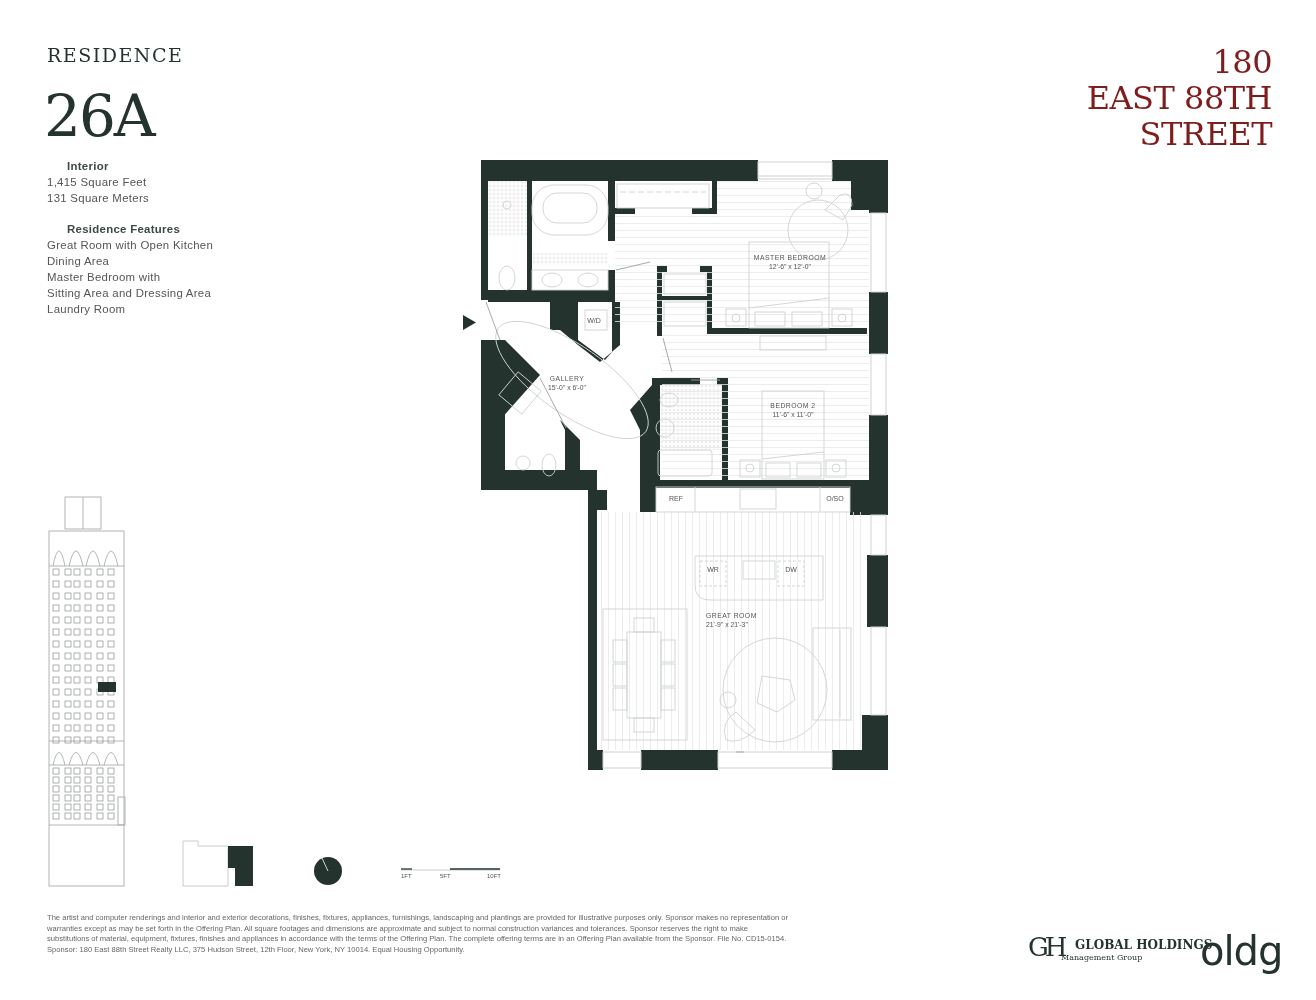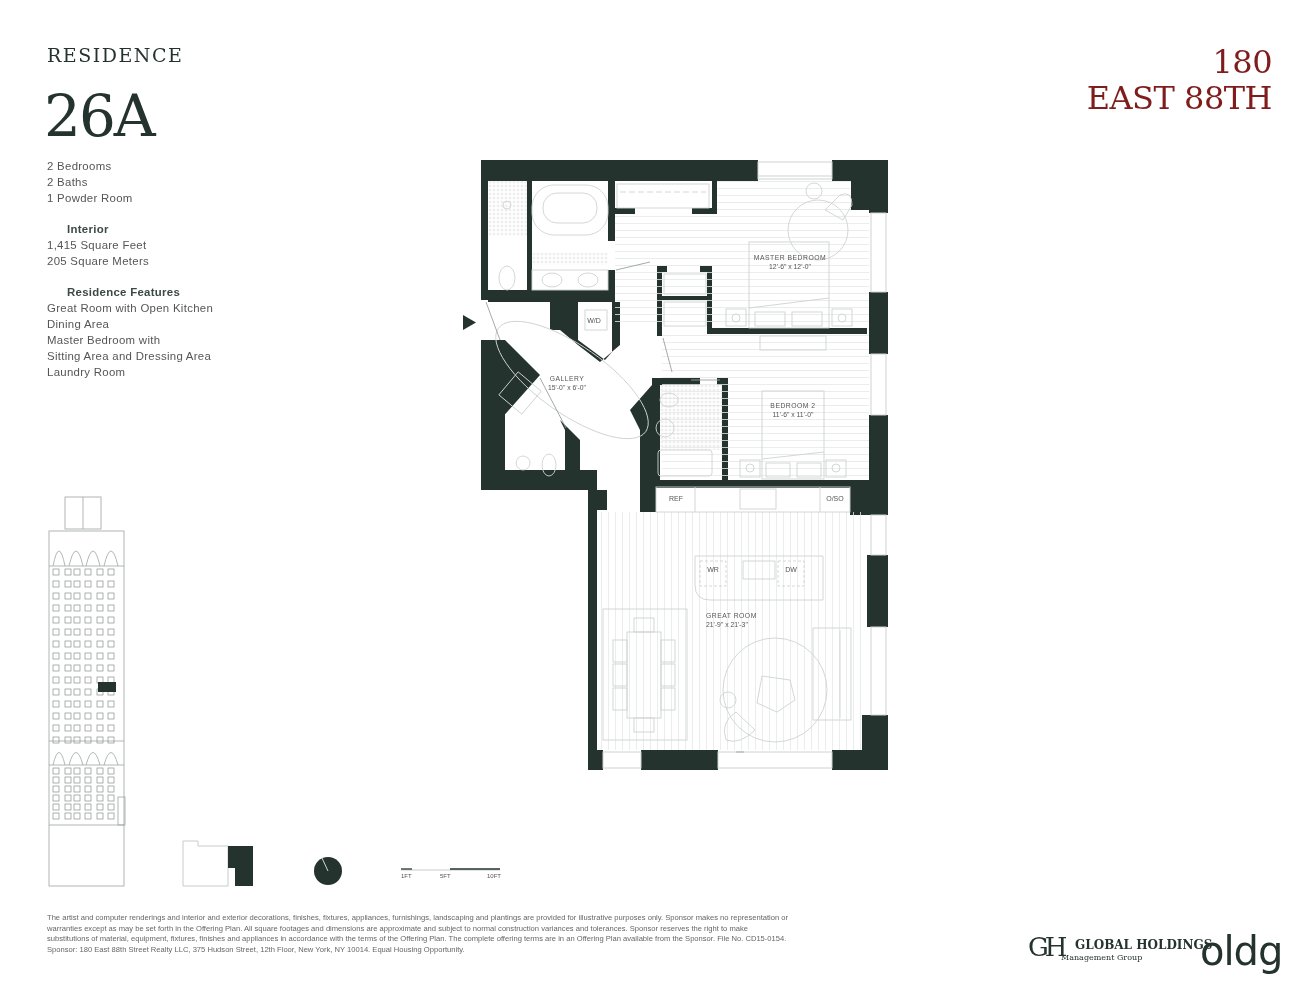--- a/index.html
+++ b/index.html
@@ -20,32 +20,28 @@
 </style>
 </head>
 <body>
 
 <div class="abs residence-label">RESIDENCE</div>
 <div class="abs residence-number">26A</div>
 
 <div class="abs address">
   <div>180</div>
   <div>EAST 88TH</div>
+  <div>STREET</div>
 </div>
 
 <div class="abs info">
-  <div class="grp">
-    <div>2 Bedrooms</div>
-    <div>2 Baths</div>
-    <div>1  Powder Room</div>
-  </div>
   <div class="grp">
     <div class="hd">Interior</div>
     <div>1,415 Square Feet</div>
-    <div>205 Square Meters</div>
+    <div>131 Square Meters</div>
   </div>
   <div class="grp">
     <div class="hd">Residence Features</div>
     <div>Great Room with Open Kitchen</div>
     <div>Dining Area</div>
     <div>Master Bedroom with</div>
     <div>Sitting Area and Dressing Area</div>
     <div>Laundry Room</div>
   </div>
 </div>

